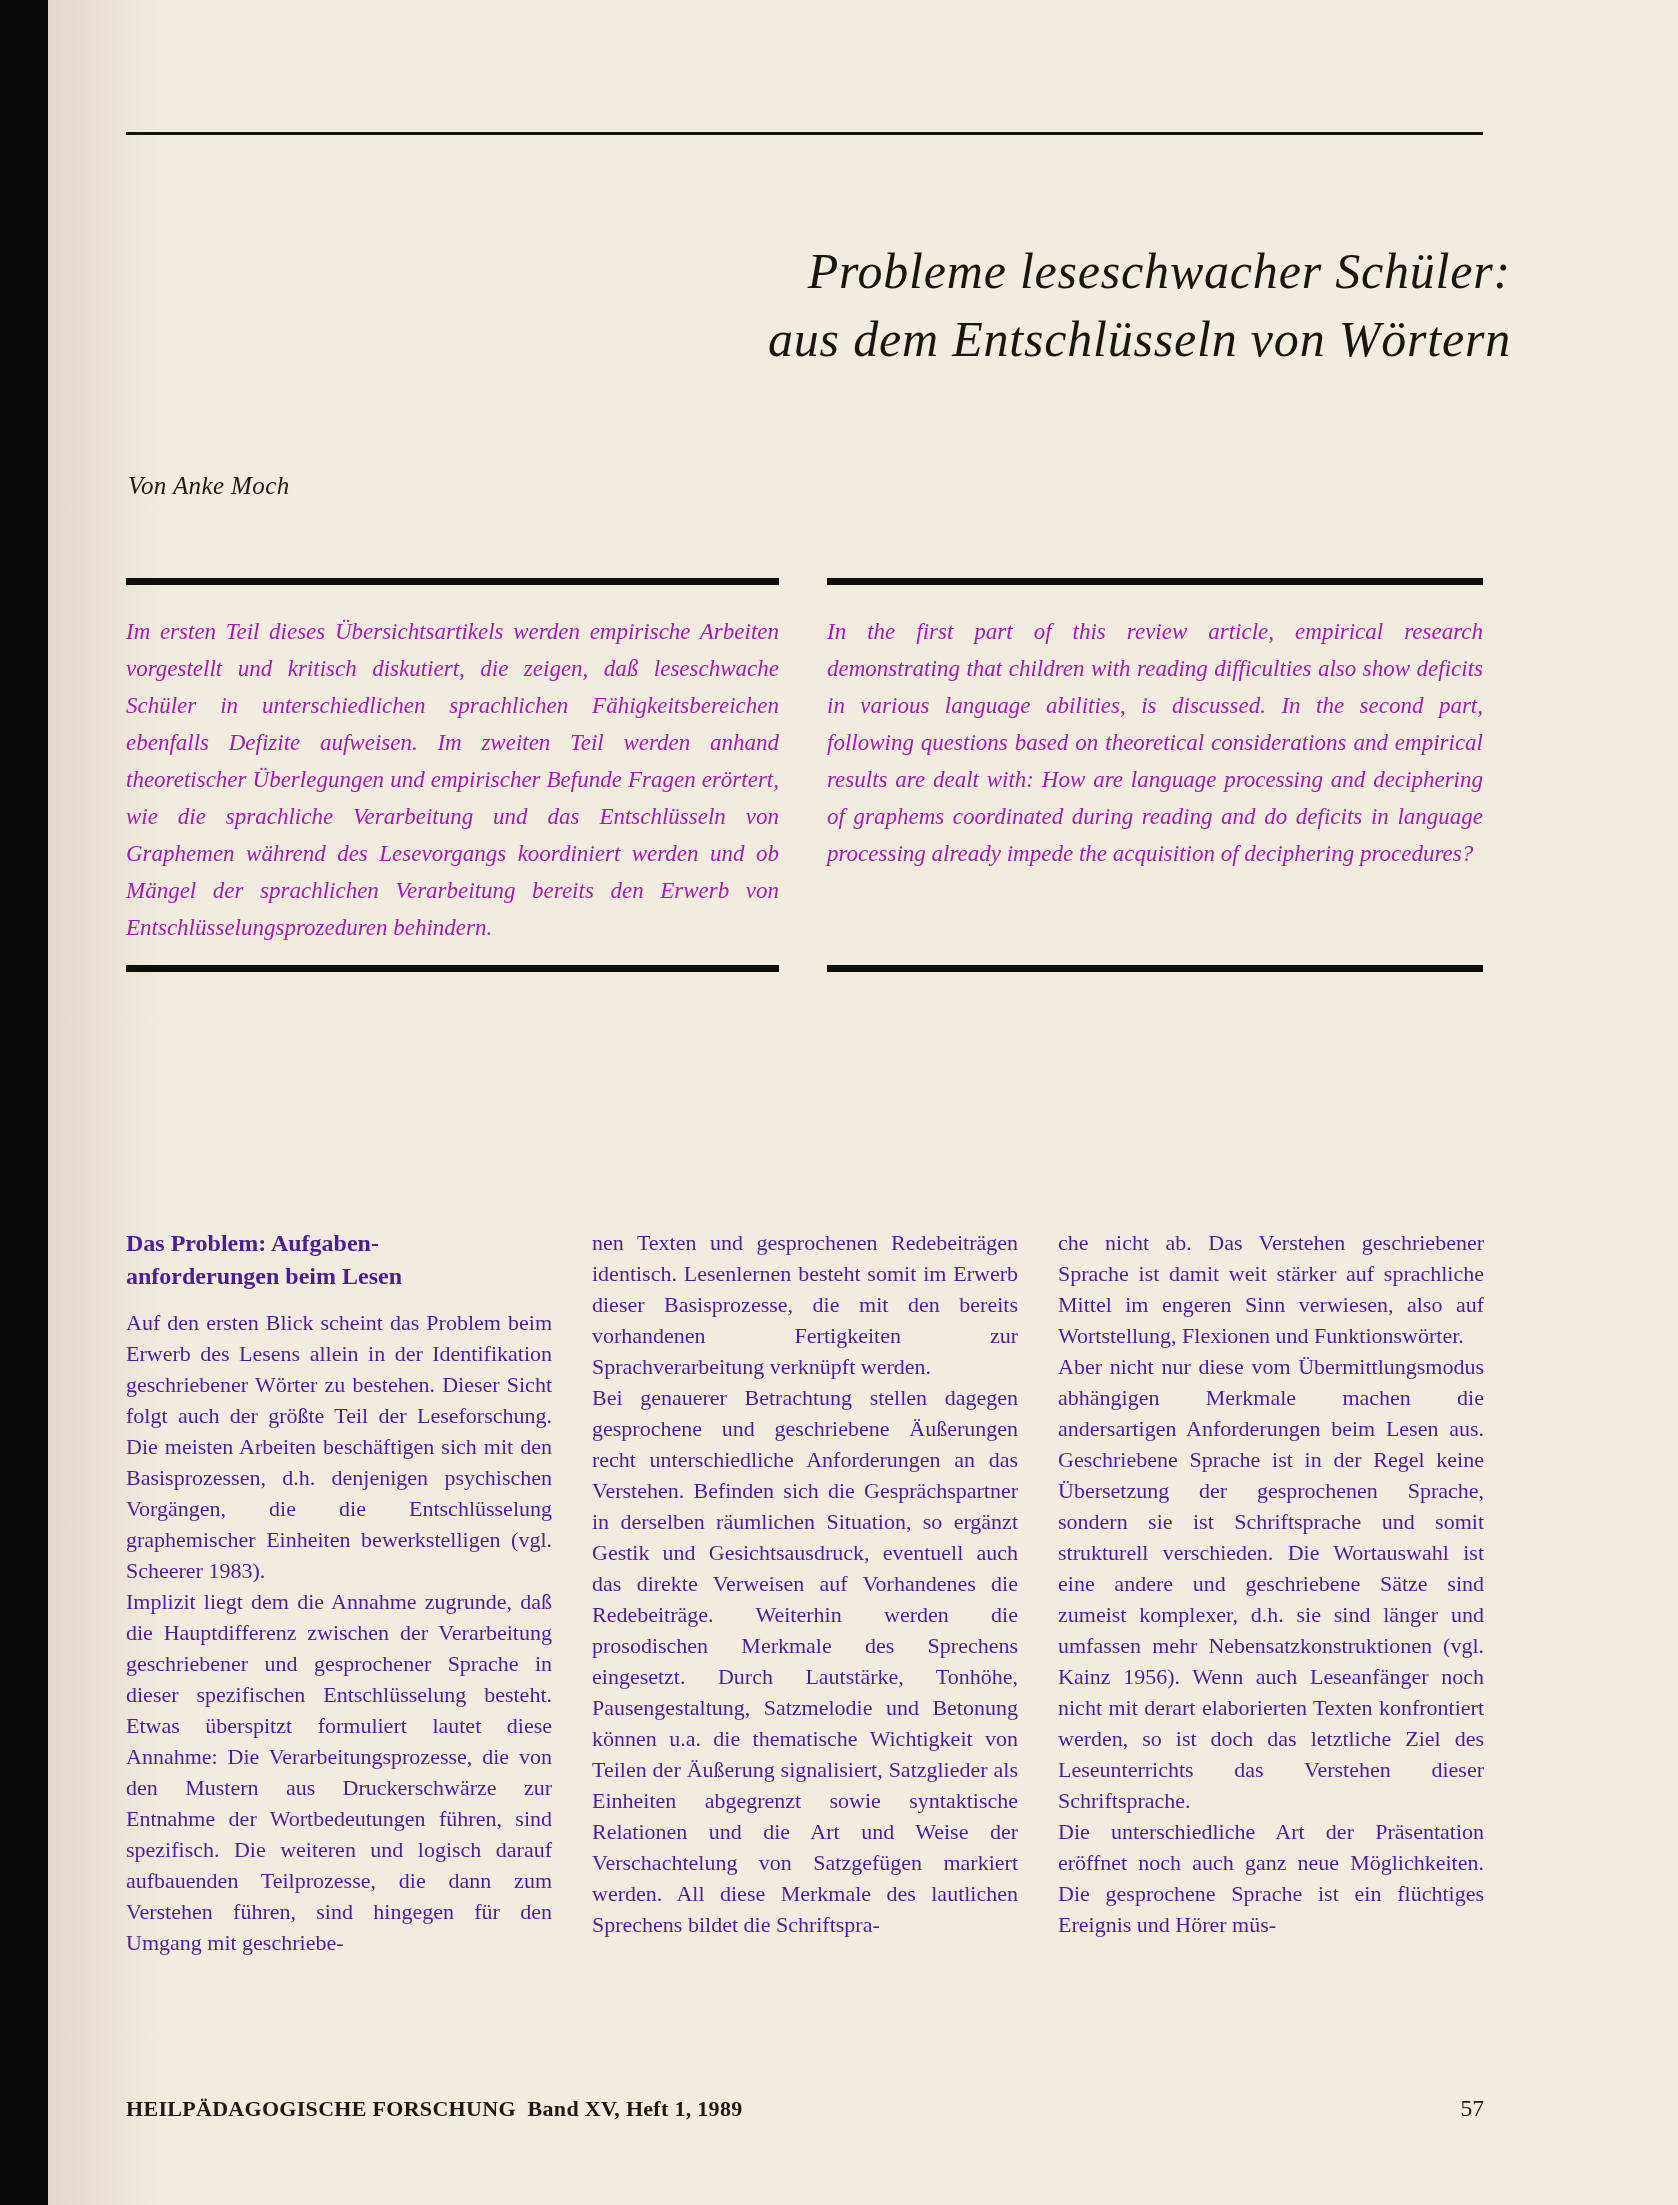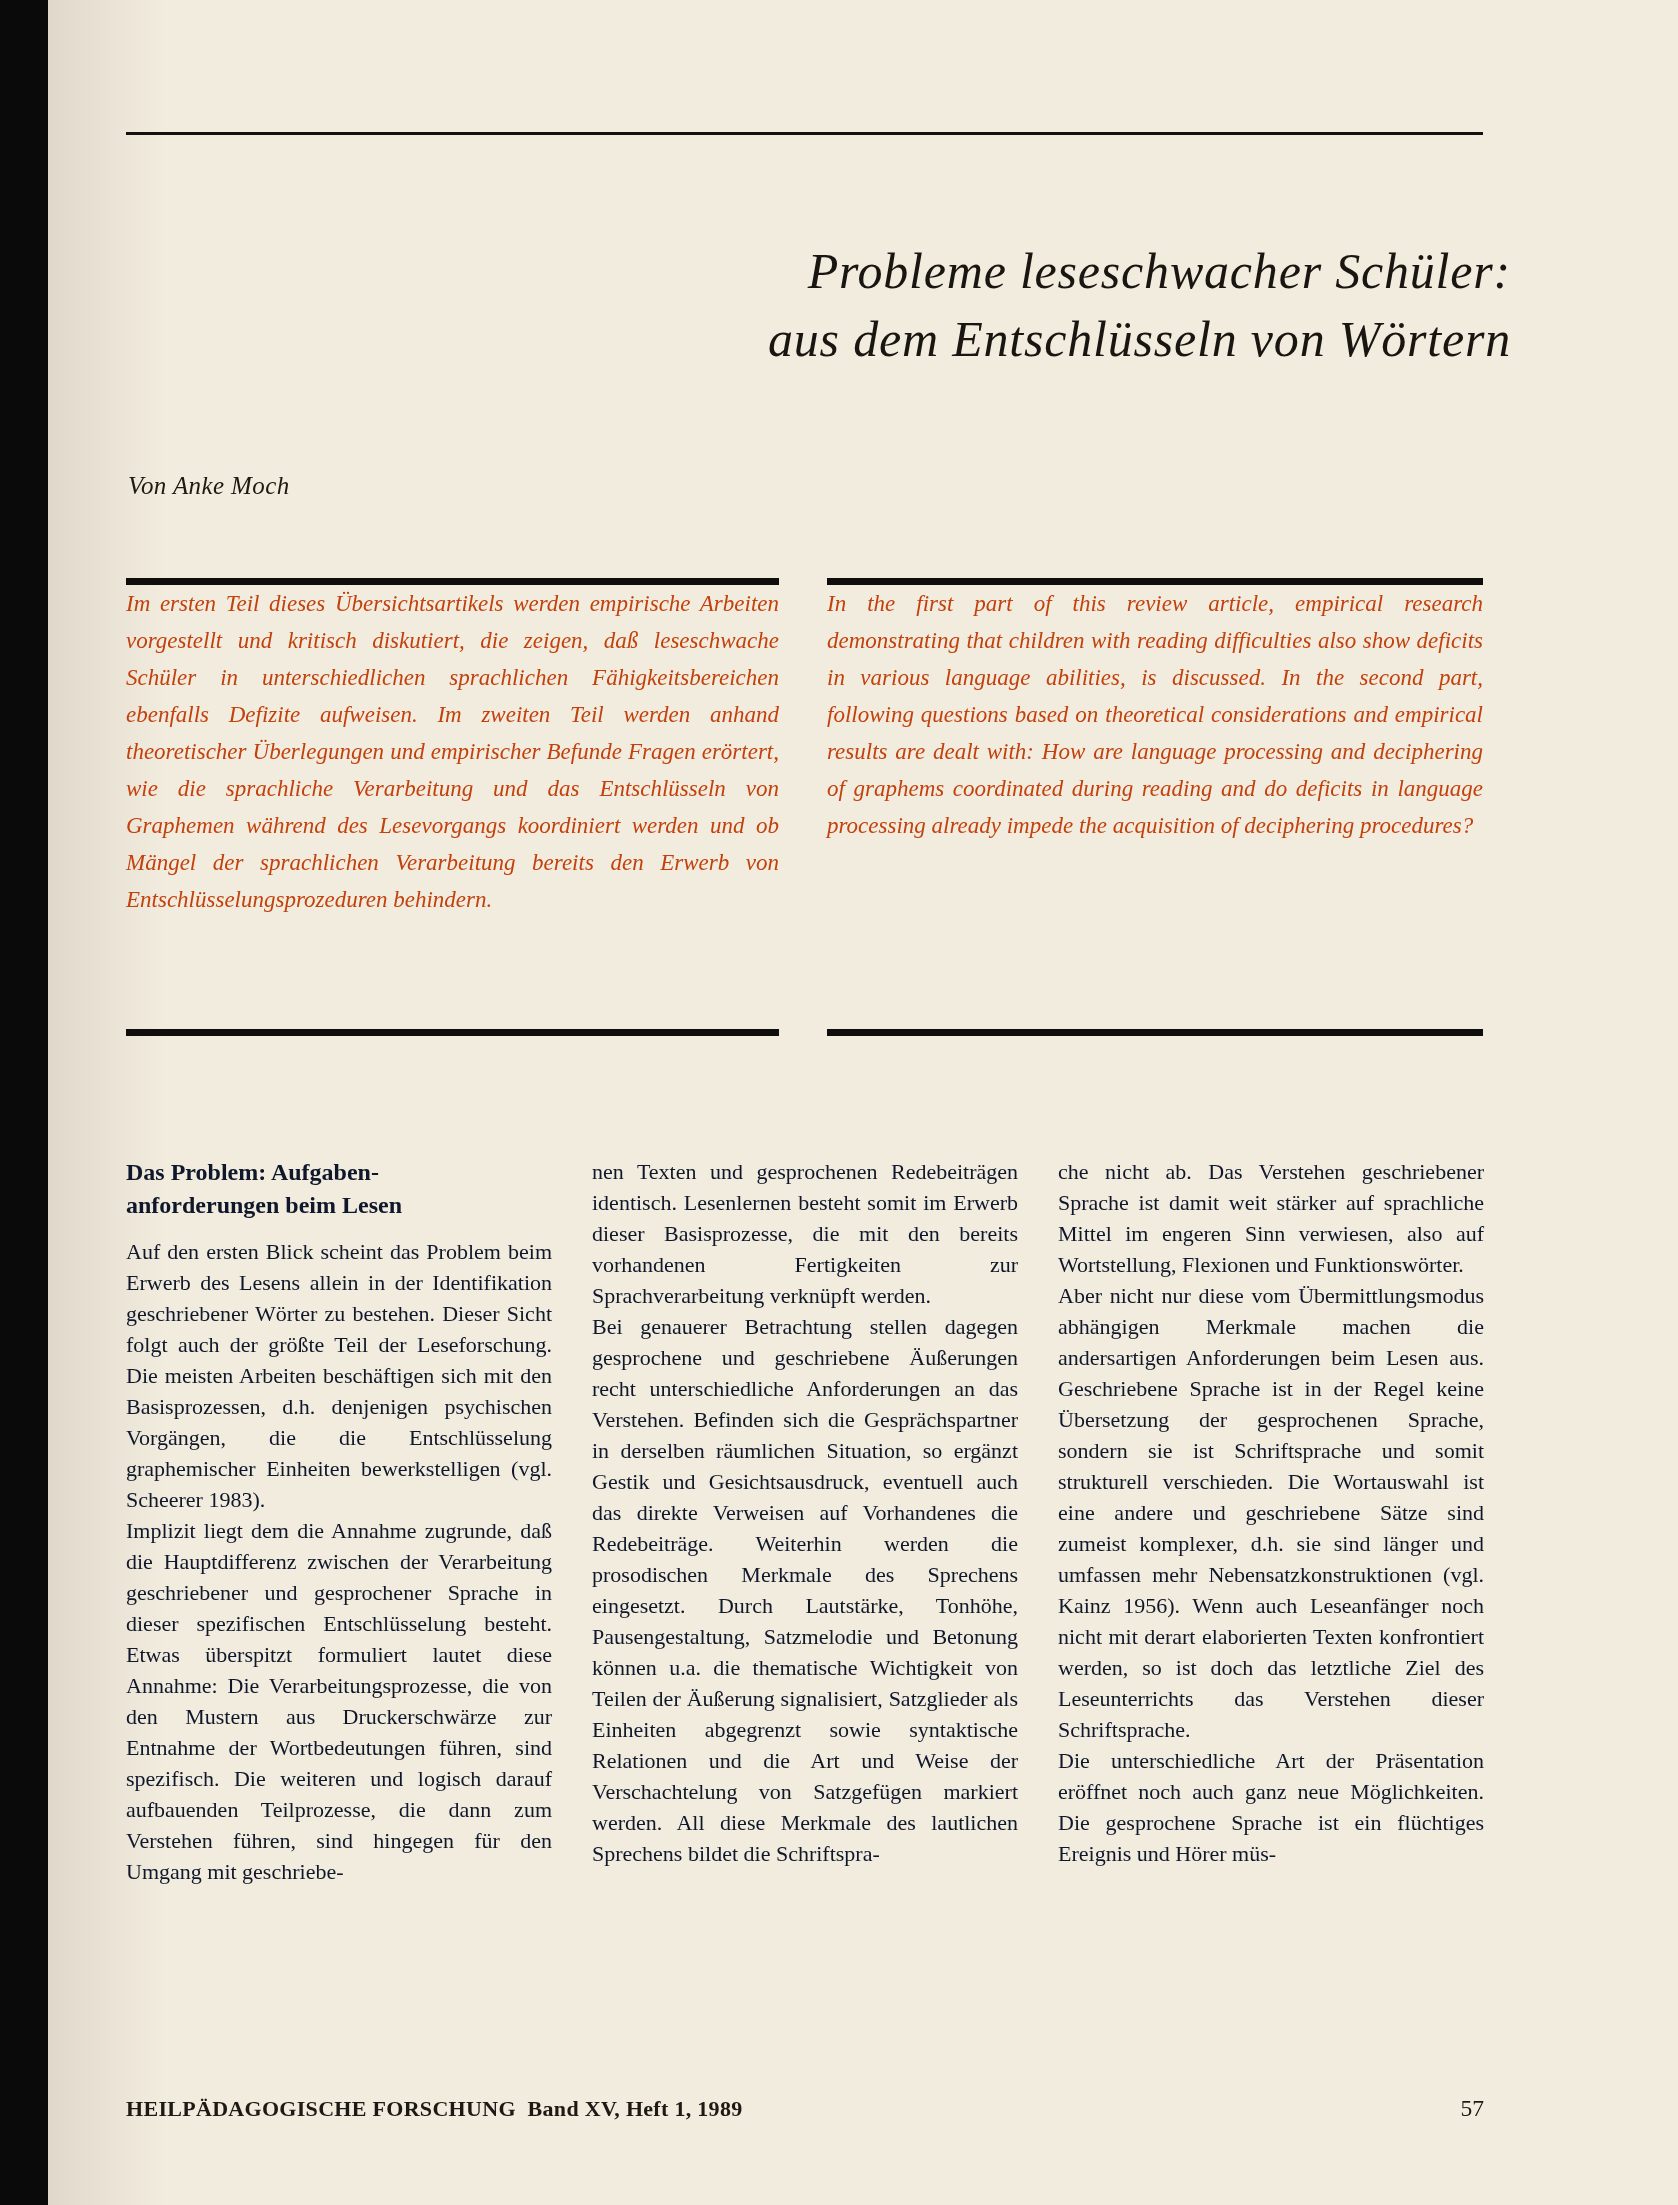--- a/index.html
+++ b/index.html
@@ -30,32 +30,33 @@
     font-style: italic; font-weight: 500;
     font-size: 50px; line-height: 68px;
     letter-spacing: 0.8px; color: #191611;
   }
   .title-line { display: block; text-align: right; }
   .byline {
     position: absolute; left: 128px; top: 472px;
     font-style: italic; font-size: 25px; letter-spacing: 0.4px;
   }
   .abstract {
-    position: absolute; top: 578px; height: 458px;
+    position: absolute; top: 578px; height: 394px;
     border-top: 7.6px solid #100e0c;
     border-bottom: 7.6px solid #100e0c;
+    padding-top: 28px;
     font-style: italic; font-size: 23px; line-height: 37px;
-    text-align: justify; color: #c2410c;
+    text-align: justify; color: #a21caf;
   }
   .abstract-de { left: 126px; width: 653px; }
   .abstract-en { left: 827px; width: 656px; }
   .bodycol {
-    position: absolute; top: 1156px; width: 426px;
+    position: absolute; top: 1227px; width: 426px;
     font-size: 22px; line-height: 31px;
-    text-align: justify; color: #0f172a;
+    text-align: justify; color: #4c1d95;
   }
   .col1 { left: 126px; }
   .col2 { left: 592px; }
   .col3 { left: 1058px; }
   .section-heading {
     font-weight: 700; font-style: normal;
     font-size: 24px; line-height: 33px;
     margin-bottom: 14.3px; text-align: left;
   }
   .heading-line { display: block; }

